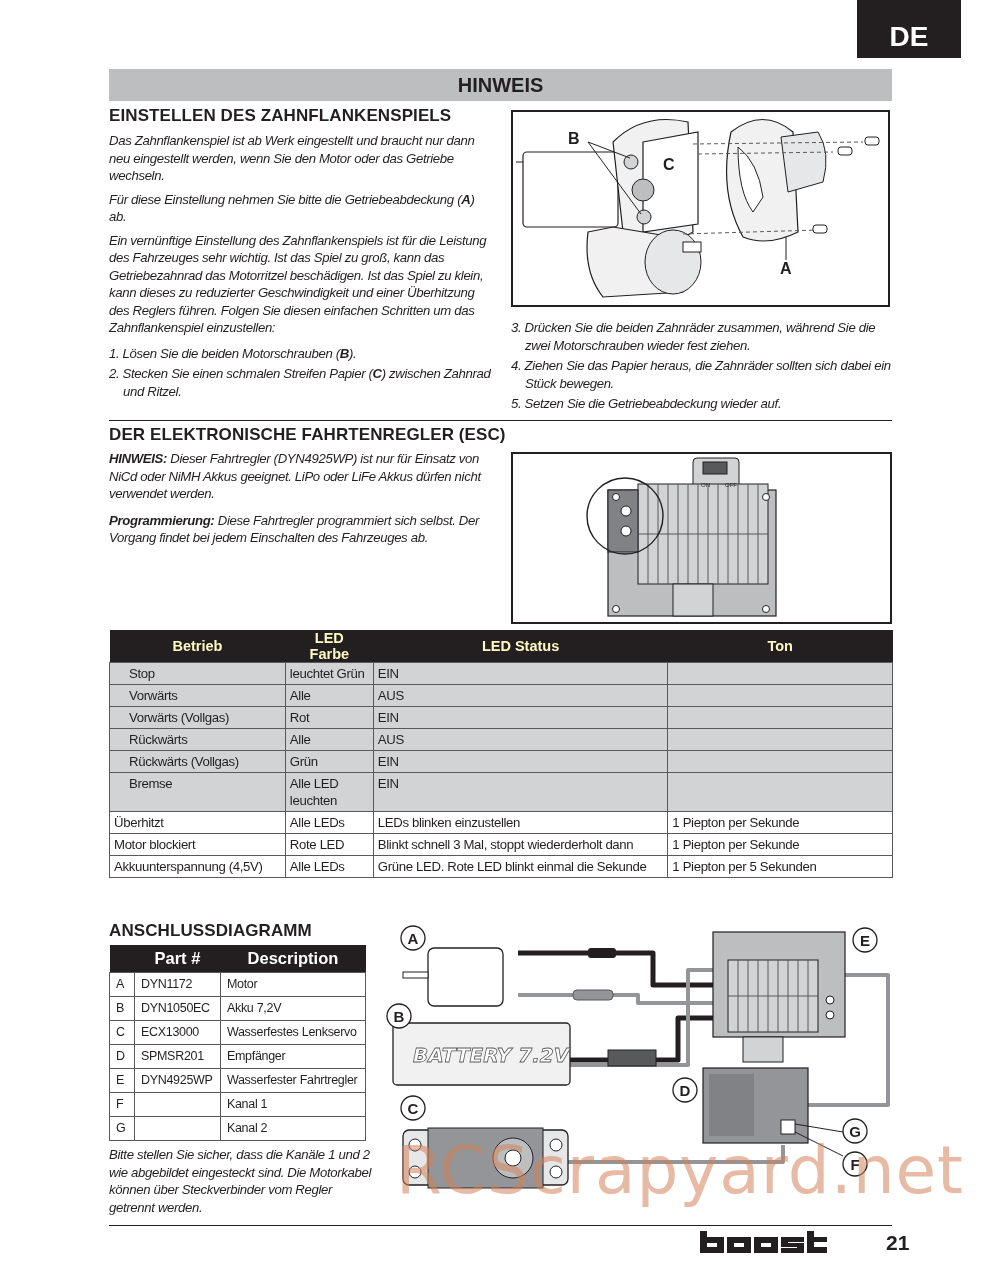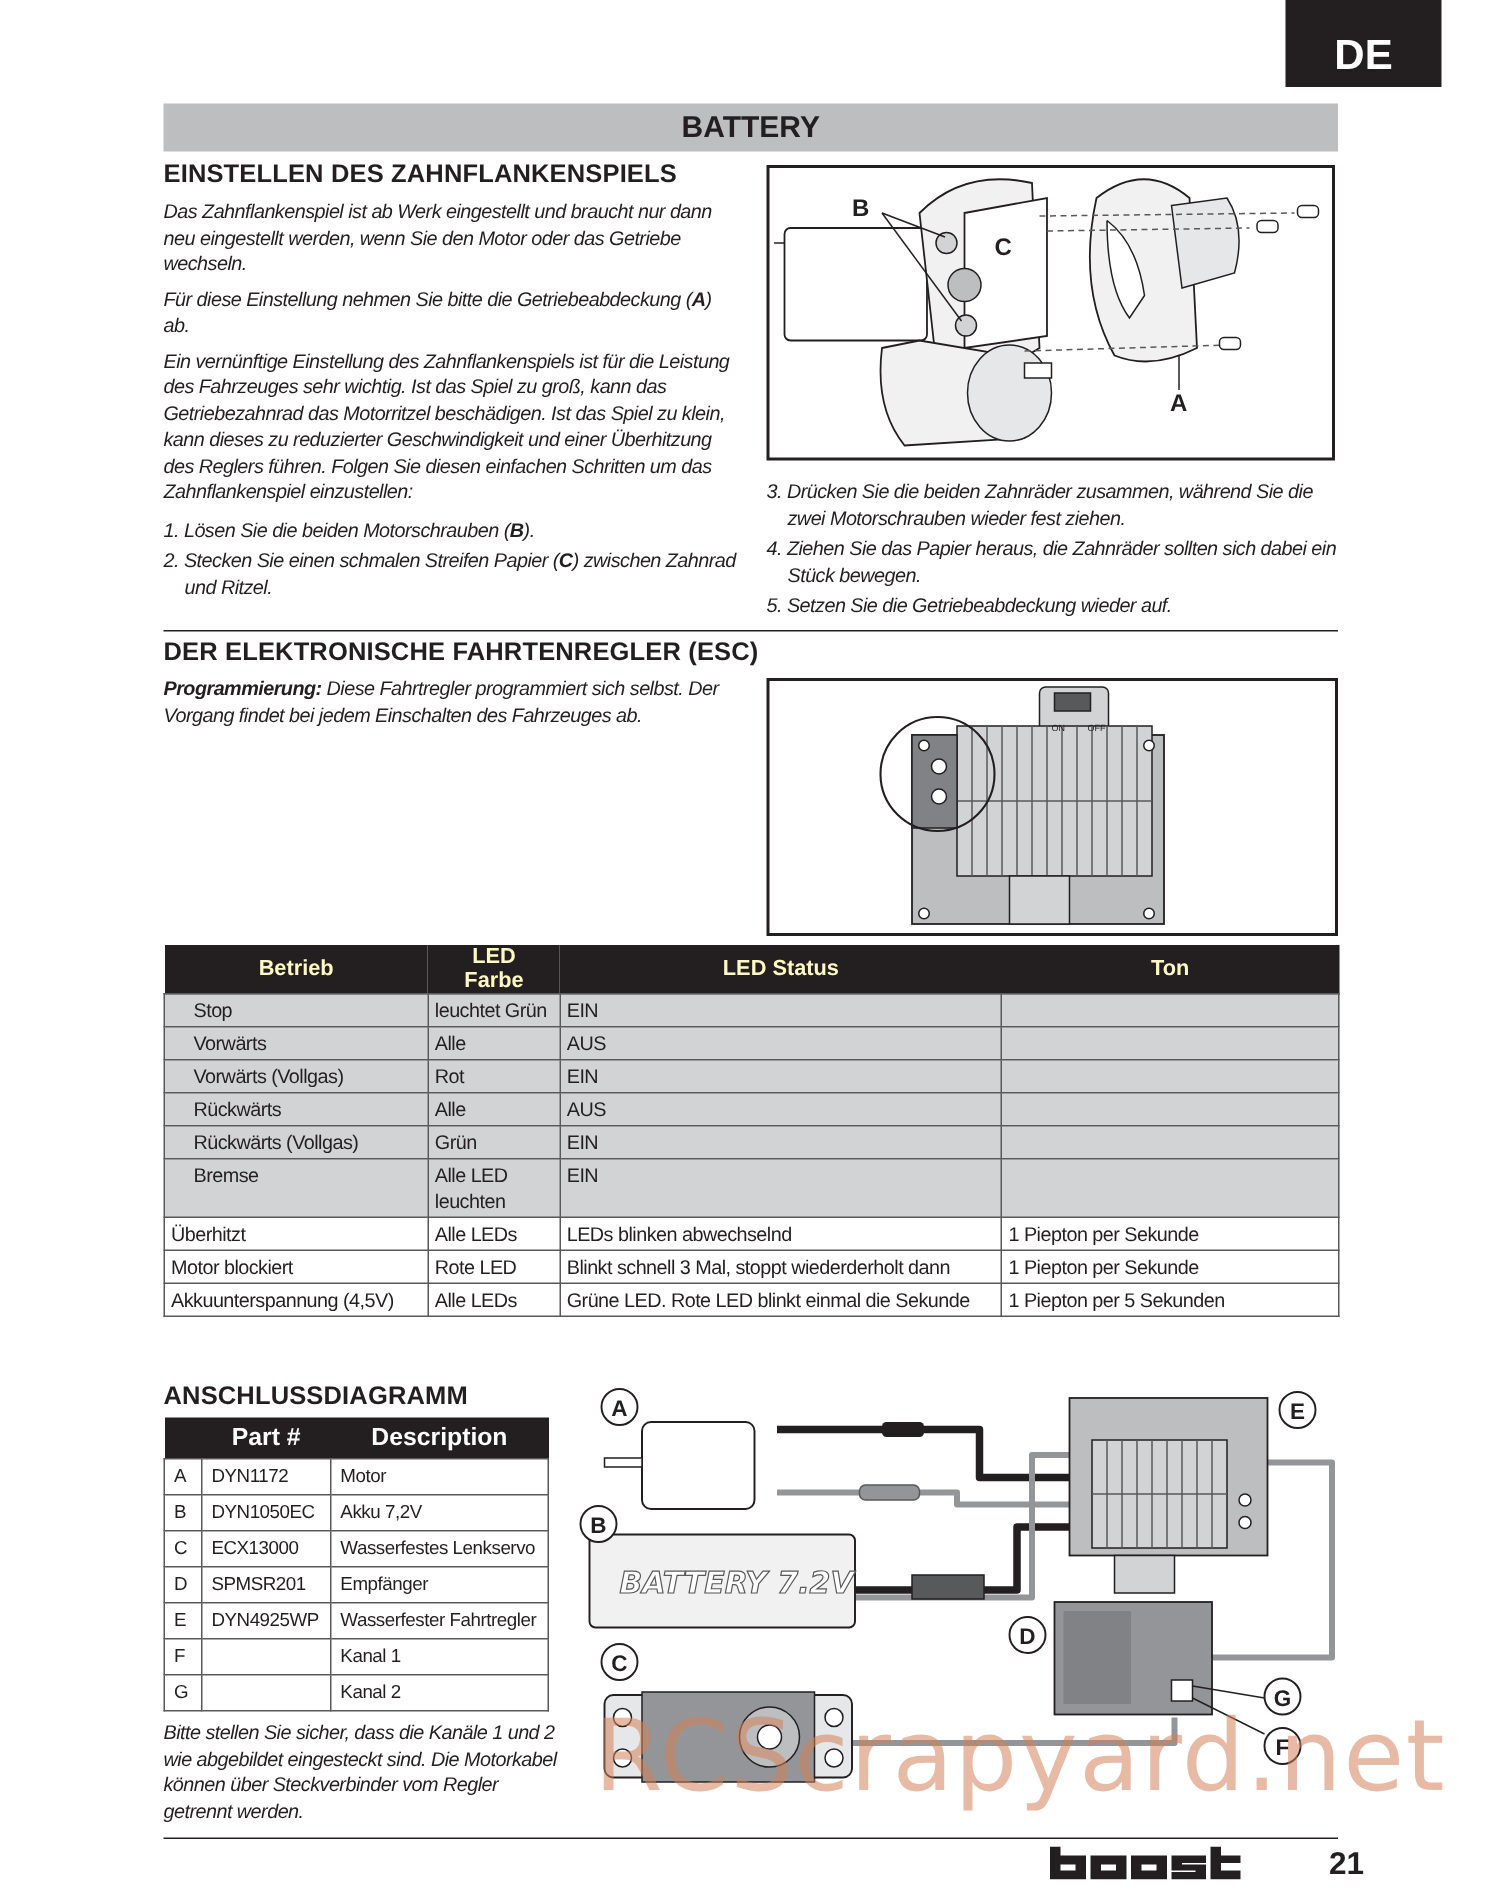--- a/index.html
+++ b/index.html
@@ -43,21 +43,21 @@
   .brand { position: absolute; left: 700px; top: 1231px; }
   .page-num { position: absolute; left: 866px; top: 1231px; font-weight: bold; font-size: 21px; font-family: "Liberation Sans Narrow", "Liberation Sans", sans-serif; margin-left: 20px; }
 
   .watermark { position: absolute; left: 396px; top: 1132px; font-family: "DejaVu Sans", sans-serif; font-size: 66px; color: rgba(210,130,90,0.55); letter-spacing: 1px; white-space: nowrap; }
 </style>
 </head>
 <body>
 
 <div class="lang-tab">DE</div>
 
-<div class="section-bar">BATTERY</div>
+<div class="section-bar">HINWEIS</div>
 
 <div class="h2" style="left:109px; top:106px;">EINSTELLEN DES ZAHNFLANKENSPIELS</div>
 
 <div class="body-text narrow" style="left:109px; top:132px; width:385px;">
   <p>Das Zahnflankenspiel ist ab Werk eingestellt und braucht nur dann neu eingestellt werden, wenn Sie den Motor oder das Getriebe  wechseln.</p>
   <p><span>Für diese Einstellung nehmen Sie bitte die Getriebeabdeckung (</span><b>A</b><span>) ab.</span></p>
   <p style="margin-bottom:8px;">Ein vernünftige Einstellung des Zahnflankenspiels ist für die Leistung des Fahrzeuges sehr wichtig. Ist das Spiel zu groß, kann das Getriebezahnrad das Motorritzel beschädigen. Ist das Spiel zu klein, kann dieses zu reduzierter Geschwindigkeit und einer Überhitzung des Reglers führen. Folgen Sie diesen einfachen Schritten um das Zahnflankenspiel einzustellen:</p>
   <ol class="steps">
     <li><span>1. Lösen Sie die beiden Motorschrauben (</span><b>B</b><span>).</span></li>
     <li><span>2. Stecken Sie einen schmalen Streifen Papier (</span><b>C</b><span>) zwischen Zahnrad und Ritzel.</span></li>
@@ -108,20 +108,21 @@
     <li>4. Ziehen Sie das Papier heraus, die Zahnräder sollten sich dabei ein Stück bewegen.</li>
     <li>5. Setzen Sie die Getriebeabdeckung wieder auf.</li>
   </ol>
 </div>
 
 <div class="rule" style="left:109px; top:420px; width:783px;"></div>
 
 <div class="h2" style="left:109px; top:425px;">DER ELEKTRONISCHE FAHRTENREGLER (ESC)</div>
 
 <div class="body-text narrow" style="left:109px; top:450px; width:390px;">
+  <p style="margin-bottom:9px;"><b>HINWEIS:</b><span> Dieser Fahrtregler (DYN4925WP) ist nur für Einsatz von NiCd oder NiMH Akkus geeignet. LiPo oder LiFe Akkus dürfen nicht verwendet werden.</span></p>
   <p><b>Programmierung:</b><span> Diese Fahrtregler programmiert sich selbst. Der Vorgang findet bei jedem Einschalten des Fahrzeuges ab.</span></p>
 </div>
 
 <div class="figure-box" style="left:511px; top:452px; width:381px; height:172px;">
   <svg width="377" height="168" viewBox="0 0 377 168">
     <rect x="180" y="4" width="46" height="30" rx="4" fill="#d1d3d4" stroke="#231f20"></rect>
     <rect x="190" y="8" width="24" height="12" fill="#58595b" stroke="#231f20"></rect>
     <rect x="95" y="36" width="168" height="126" fill="#bcbec0" stroke="#231f20" stroke-width="1.2"></rect>
     <rect x="125" y="30" width="130" height="100" fill="#d1d3d4" stroke="#231f20"></rect>
     <g stroke="#58595b" stroke-width="1">
@@ -201,21 +202,21 @@
       </tr>
       <tr class="gray">
         <td class="indent">Bremse</td>
         <td>Alle LED leuchten</td>
         <td>EIN</td>
         <td></td>
       </tr>
       <tr class="white">
         <td>Überhitzt</td>
         <td>Alle LEDs</td>
-        <td>LEDs blinken abwechselnd</td>
+        <td>LEDs blinken einzustellen</td>
         <td>1 Piepton per Sekunde</td>
       </tr>
       <tr class="white">
         <td>Motor blockiert</td>
         <td>Rote LED</td>
         <td>Blinkt schnell 3 Mal, stoppt wiederderholt dann</td>
         <td>1 Piepton per Sekunde</td>
       </tr>
       <tr class="white">
         <td>Akkuunterspannung (4,5V)</td>

